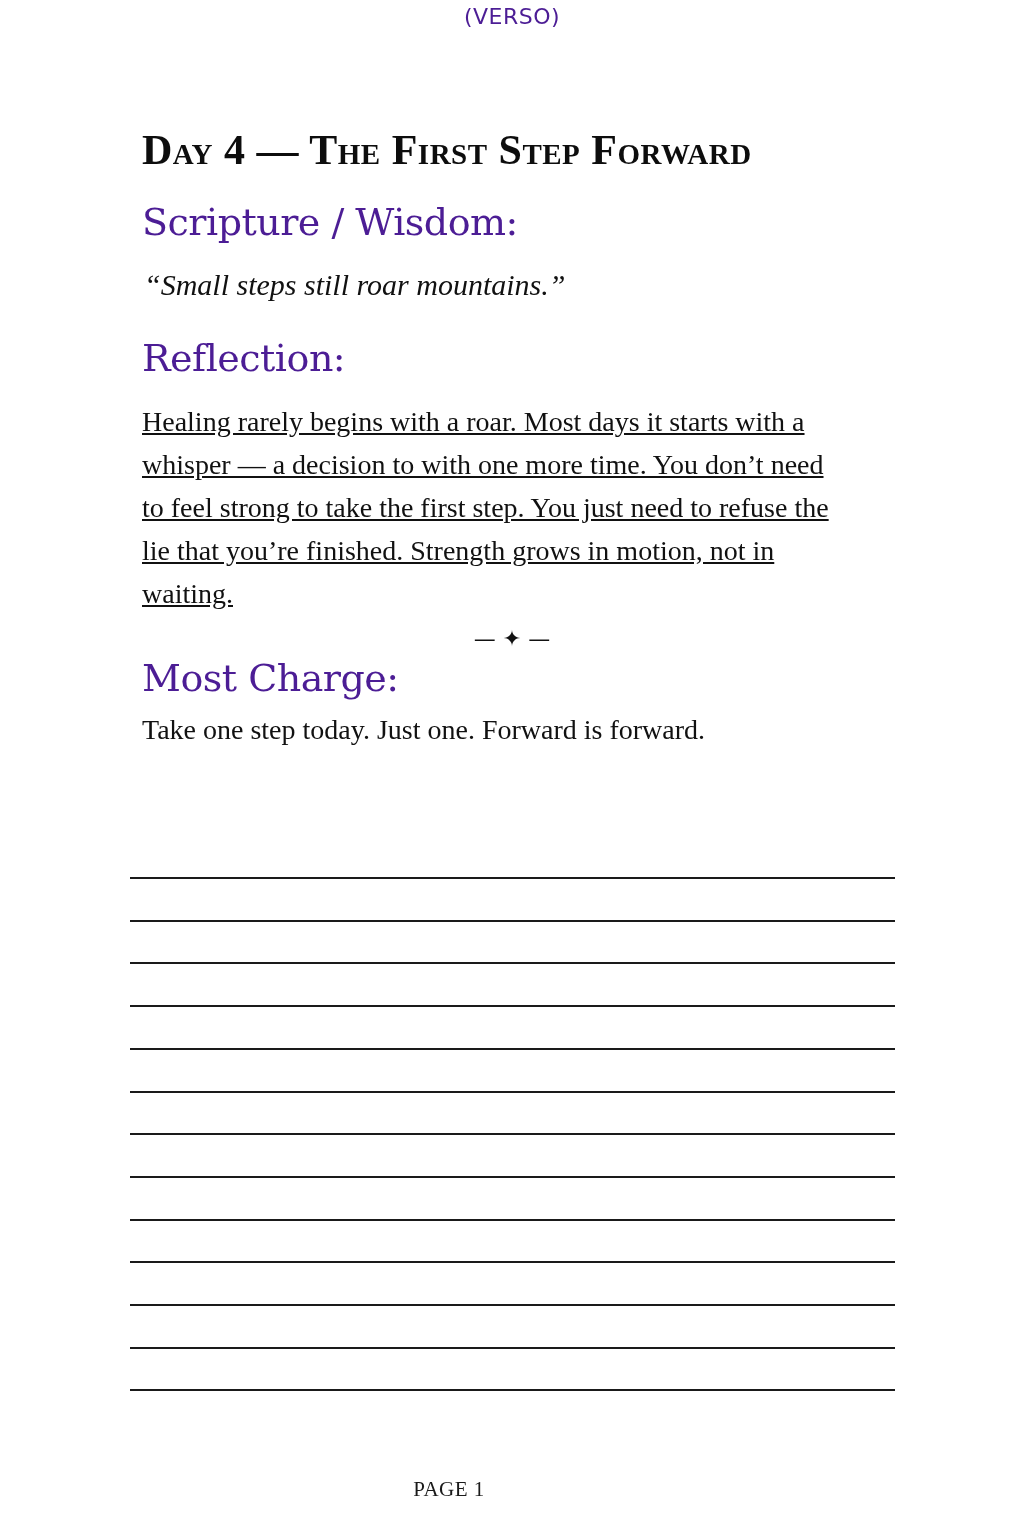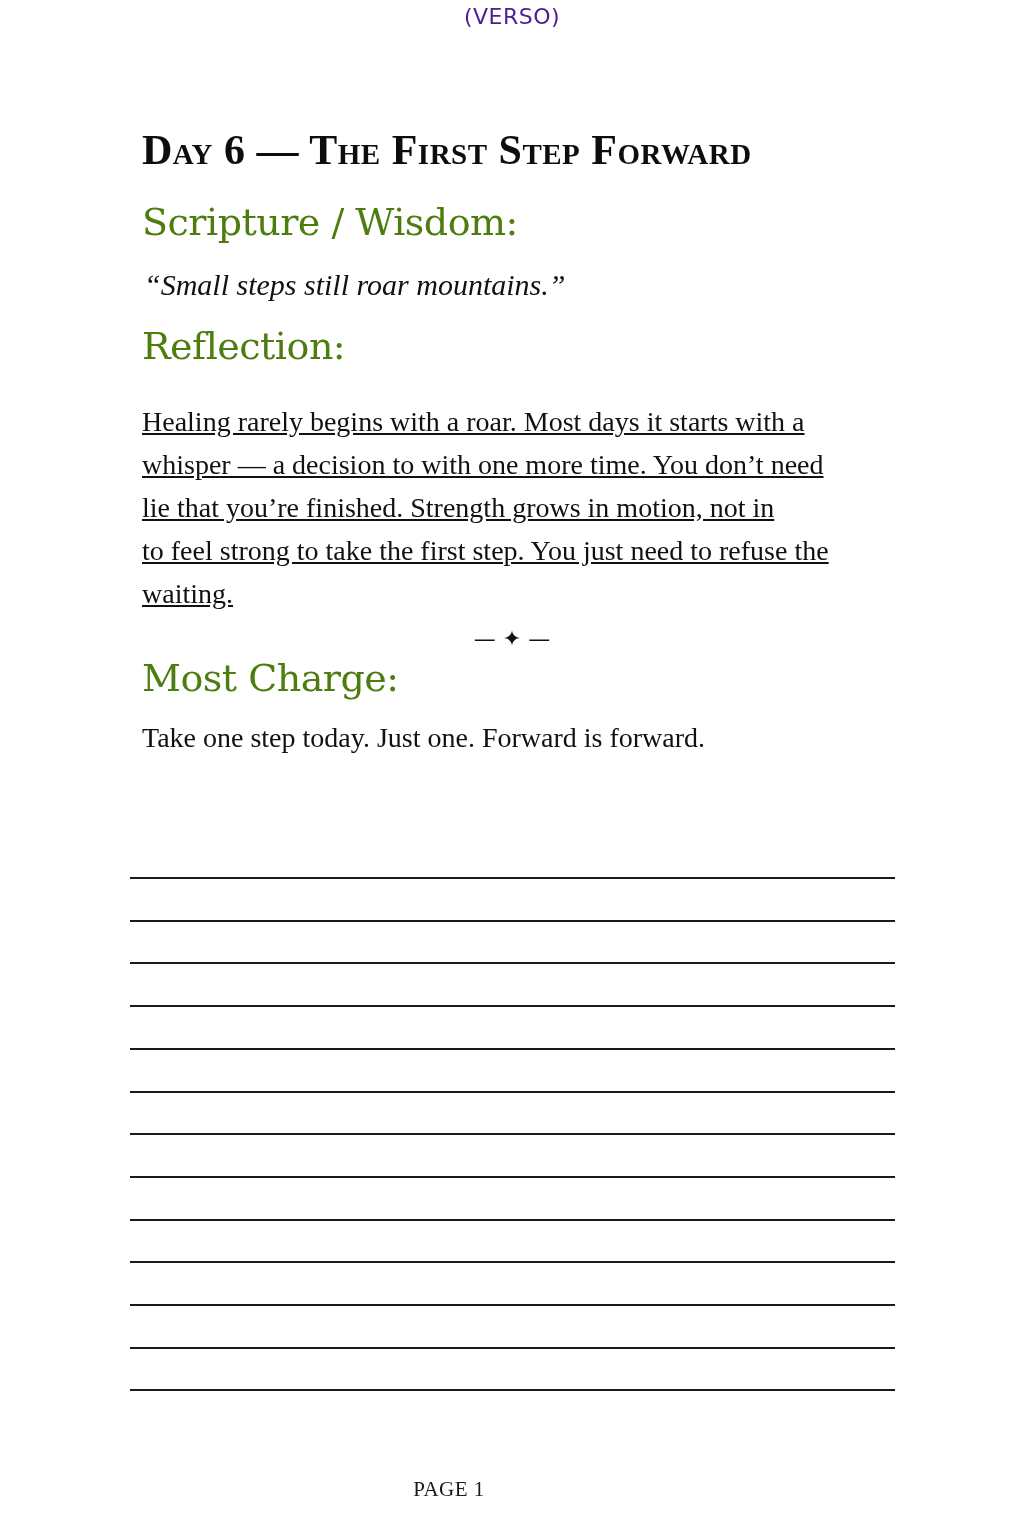--- a/index.html
+++ b/index.html
@@ -9,67 +9,67 @@
       font-family: "DejaVu Sans", sans-serif; font-size: 22px; color: #4c1d95; letter-spacing: 0.5px;
     }
     .content { position: absolute; left: 142px; top: 0; width: 730px; }
     .day-title {
       position: absolute; top: 126px; left: 0; white-space: nowrap;
       font-family: "Liberation Serif", serif; font-weight: bold; font-size: 42px;
       font-variant: small-caps; letter-spacing: 0.5px; color: #0d0d0d;
     }
     .h2 {
       position: absolute; left: 0; white-space: nowrap;
-      font-family: "DejaVu Serif", serif; font-size: 38px; font-weight: normal; color: #4d7c0f;
+      font-family: "DejaVu Serif", serif; font-size: 38px; font-weight: normal; color: #4c1d95;
       letter-spacing: -0.5px;
     }
     .h2.scripture { top: 200px; }
-    .h2.reflection { top: 324px; }
+    .h2.reflection { top: 336px; }
     .h2.charge { top: 656px; }
     .quote {
       position: absolute; top: 268px; left: 2px; white-space: nowrap;
       font-family: "Liberation Serif", serif; font-style: italic; font-size: 30px; color: #111;
     }
     .para {
       position: absolute; top: 400px; left: 0; width: 720px;
       font-family: "Liberation Serif", serif; font-size: 28px; line-height: 43px; color: #111; text-decoration: underline;
     }
     .para .ln { display: block; white-space: nowrap; }
     .divider {
       position: absolute; top: 626px; left: 0; width: 1024px; text-align: center;
       font-family: "DejaVu Sans", sans-serif; font-size: 22px; color: #111;
     }
     .charge-text {
       position: absolute; top: 714px; left: 0; white-space: nowrap;
-      font-family: "Liberation Serif", serif; font-size: 28px; color: #111; margin-top: 8px;
+      font-family: "Liberation Serif", serif; font-size: 28px; color: #111;
     }
     .lines { position: absolute; left: 130px; top: 877px; width: 765px; }
     .wline { position: absolute; left: 0; width: 765px; height: 2px; background: #1a1a1a; }
     .page-num {
       position: absolute; top: 1477px; left: 0; width: 898px; text-align: center;
       font-family: "Liberation Serif", serif; font-size: 21px; color: #1a1a1a; letter-spacing: 0.5px;
     }
   </style>
 </head>
 <body>
 
 <div class="verso">(VERSO)</div>
 
 <div class="content">
-  <div class="day-title">Day 6 — The First Step Forward</div>
+  <div class="day-title">Day 4 — The First Step Forward</div>
 
   <div class="h2 scripture">Scripture / Wisdom:</div>
   <div class="quote">“Small steps still roar mountains.”</div>
 
   <div class="h2 reflection">Reflection:</div>
   <div class="para">
     <span class="ln">Healing rarely begins with a roar. Most days it starts with a</span>
     <span class="ln">whisper — a decision to with one more time. You don’t need</span>
+    <span class="ln">to feel strong to take the first step. You just need to refuse the</span>
     <span class="ln">lie that you’re finished. Strength grows in motion, not in</span>
-    <span class="ln">to feel strong to take the first step. You just need to refuse the</span>
     <span class="ln">waiting.</span>
   </div>
 
   <div class="h2 charge">Most Charge:</div>
   <div class="charge-text">Take one step today. Just one. Forward is forward.</div>
 </div>
 
 <div class="divider">— ✦ —</div>
 
 <div class="lines" id="writing-lines">

